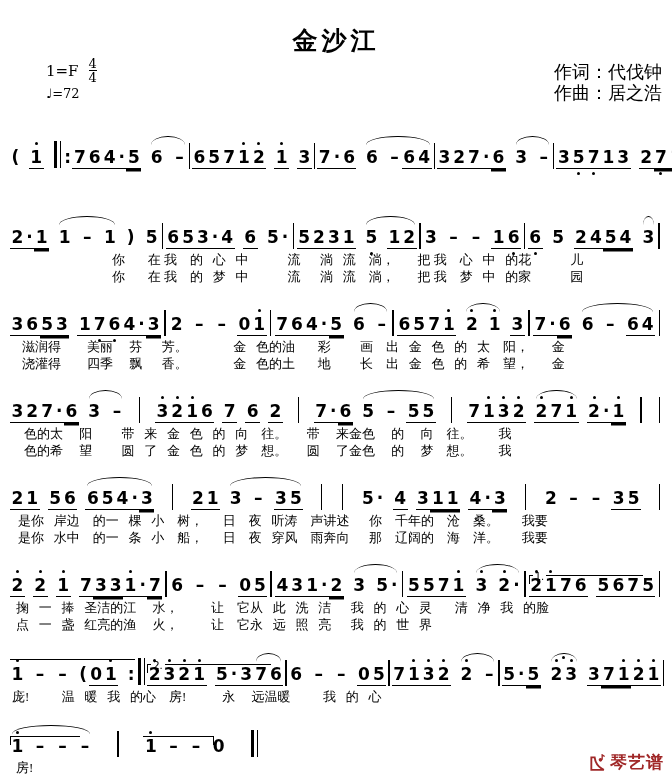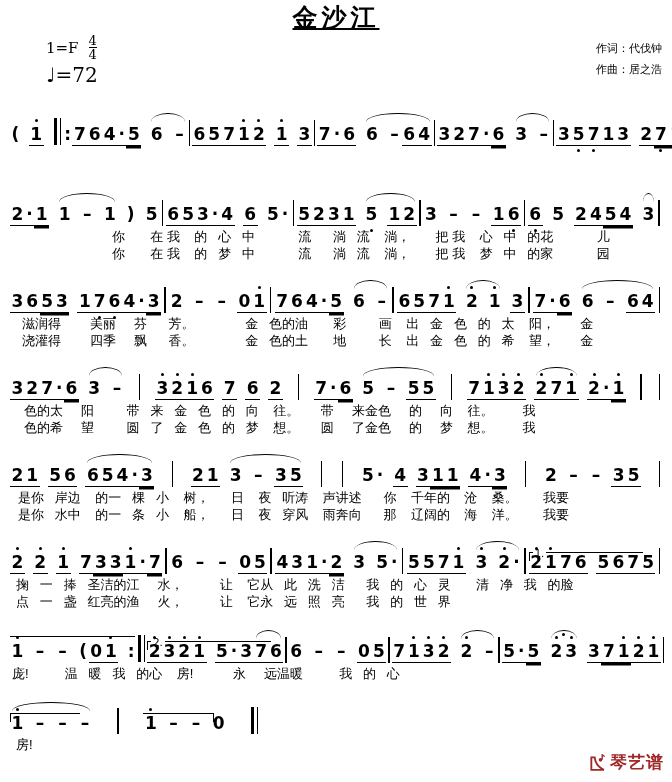--- a/index.html
+++ b/index.html
@@ -2,29 +2,29 @@
 <html><head>
 <meta charset="utf-8">
 <style>
   html,body{margin:0;padding:0;}
   body{width:672px;height:782px;background:#fff;overflow:hidden;position:relative;
        font-family:"DejaVu Sans",sans-serif;color:#000;}
   .sheet{position:relative;width:672px;height:782px;}
 
   
   .title{text-align:center;font-family:"Liberation Serif",serif;font-weight:bold;
-         font-size:25px;letter-spacing:4px;padding-top:1px;margin:0;text-decoration:underline;}
+         font-size:25px;letter-spacing:4px;padding-top:24px;margin:0;}
   .head-row{position:relative;height:58px;margin-top:0;}
   .keyblock{position:absolute;left:46px;top:0;font-size:15px;font-family:"DejaVu Serif",serif;}
   .keyline{display:flex;align-items:center;}
   .ts{display:inline-flex;flex-direction:column;text-align:center;font-size:13px;
       line-height:13px;margin-left:10px;}
   .ts .den{border-top:1px solid #000;}
-  .tempo{margin-top:2px;font-size:20px;}
-  .credits{position:absolute;right:10px;top:4px;text-align:left;font-size:11px;line-height:21px;}
+  .tempo{margin-top:2px;font-size:13px;}
+  .credits{position:absolute;right:10px;top:4px;text-align:left;font-size:18px;line-height:21px;}
 
   
   #score{padding:0 6px;margin-top:10px;}
   .system{position:relative;margin-bottom:9px;}
   .notesrow{display:flex;justify-content:space-between;align-items:flex-end;
             padding:16px 4px 2px 4px;}
   .sys1{margin-bottom:36px;}
   .sys8 .notesrow{width:250px;}
   .cell{position:relative;white-space:nowrap;}
 
@@ -48,21 +48,21 @@
   .dbar{display:inline-block;width:3px;height:27px;border-left:3px solid #000;
        border-right:1.4px solid #000;vertical-align:-5px;margin:0 2px;}
   .volta{position:absolute;top:1px;left:0;right:12px;height:8px;
        border-top:1px solid #000;border-left:1px solid #000;}
   .volta.cont{border-left:none;}
   .volta .vl{position:absolute;top:-4px;left:3px;font-size:10px;line-height:10px;
        background:#fff;padding:0 2px;}
   .sys8 .cell:nth-child(1) .volta{border-left:1px solid #000;}
   .sys8 .cell:nth-child(3) .volta{border-right:1px solid #000;}
 
-  .ly{font-size:13px;line-height:17px;white-space:pre;font-family:Liberation Sans, sans-serif;}
+  .ly{font-size:13px;line-height:17px;white-space:pre;font-family:Liberation Serif, serif;}
   .sys2 .ly{padding-left:106px;}
   .sys3 .ly{padding-left:16px;}
   .sys4 .ly{padding-left:18px;}
   .sys5 .ly{padding-left:12px;}
   .sys6 .ly{padding-left:10px;}
   .sys7 .ly{padding-left:6px;}
   .sys8 .ly{padding-left:10px;}
 
   
   .logo{position:absolute;right:8px;bottom:8px;display:flex;align-items:flex-end;

